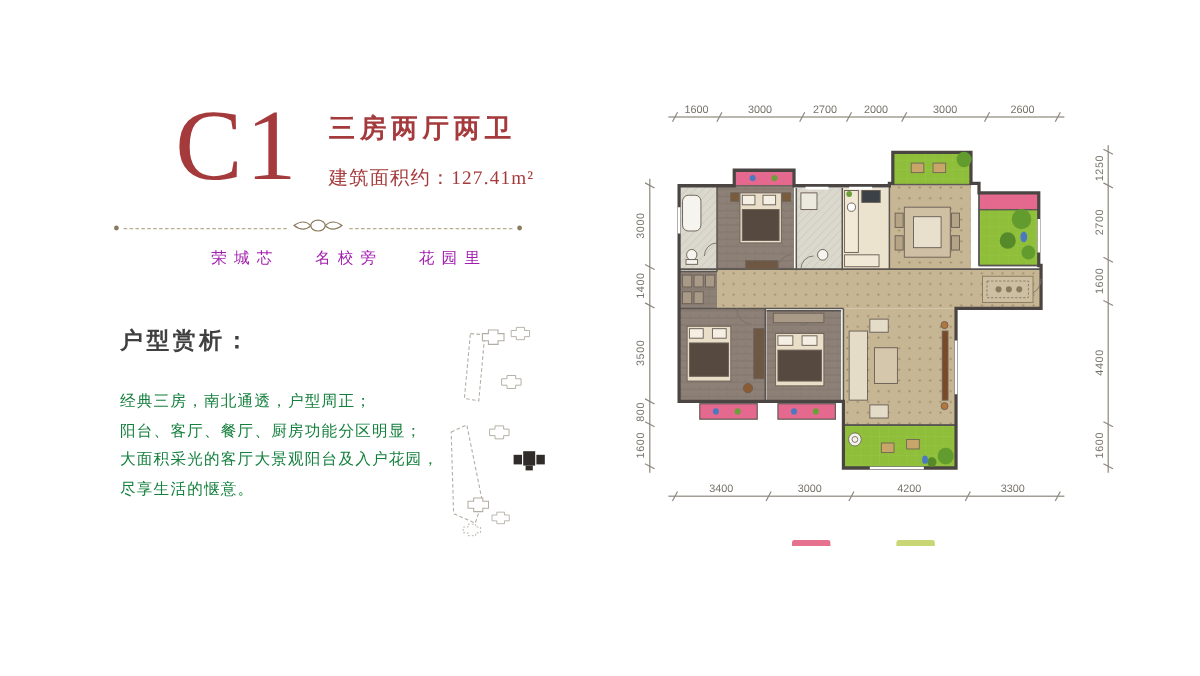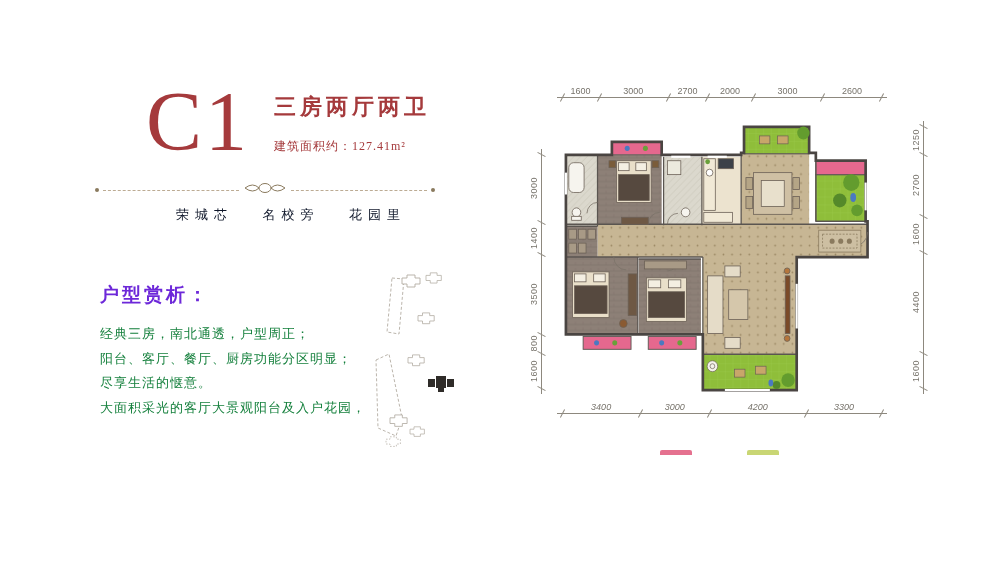--- a/index.html
+++ b/index.html
@@ -6,37 +6,37 @@
   .page{position:relative;width:1000px;height:455px;background:#ffffff;overflow:hidden;
         font-family:"Liberation Sans",sans-serif;}
 
   
   .title-block{position:absolute;left:146px;top:80px;display:flex;}
   .unit-code{font-family:"Liberation Serif",serif;font-size:84px;line-height:84px;
              color:#a53a3c;letter-spacing:3px;}
   .title-right{margin-left:24px;padding-top:12px;}
   .type-label{font-family:"Liberation Serif",serif;font-size:22px;font-weight:bold;
               color:#a53a3c;letter-spacing:4px;}
-  .area-label{font-size:12px;color:#a53a3c;margin-top:16px;letter-spacing:1px;
+  .area-label{font-size:16px;color:#a53a3c;margin-top:16px;letter-spacing:1px;
               font-family:"Liberation Serif",serif;}
 
   .divider{position:absolute;left:95px;top:182px;width:340px;height:16px;
            display:flex;align-items:center;}
   .divider .dot{width:4px;height:4px;background:#8a7a5e;border-radius:50%;}
   .divider .dash{flex:1;border-top:1px dashed #bcab93;margin:0 4px;}
   .divider .orn{flex:0 0 auto;}
 
   .tagline{position:absolute;left:176px;top:206px;width:230px;display:flex;
            justify-content:space-between;}
-  .tagline-item{font-family:"Liberation Serif",serif;font-size:13px;color:#0f172a;
+  .tagline-item{font-family:"Liberation Serif",serif;font-size:13px;color:#a21caf;
                 letter-spacing:6px;}
 
-  .analysis-heading{position:absolute;left:100px;top:282px;
+  .analysis-heading{position:absolute;left:100px;top:271px;
                     font-family:"Liberation Serif",serif;font-size:19px;font-weight:600;
-                    color:#6d28d9;letter-spacing:3px;}
+                    color:#404040;letter-spacing:3px;}
   .analysis-lines{position:absolute;left:100px;top:322px;width:280px;}
   .analysis-line{font-family:"Liberation Serif",serif;font-size:13px;color:#15803d;
                  letter-spacing:1px;line-height:24.5px;white-space:nowrap;}
 
   .site-plan{position:absolute;left:366px;top:268px;}
 
   
   .floor-plan{position:absolute;left:564px;top:125px;}
 
   
@@ -54,21 +54,21 @@
   .dim-col::after{content:'';position:absolute;top:-5px;bottom:-5px;right:6px;width:1px;background:#8d887e;}
   .dim-col .seg{position:relative;flex-basis:0;display:flex;align-items:center;justify-content:flex-start;}
   .dim-col .seg::before{content:'';position:absolute;top:0;right:2px;width:9px;height:1px;
                         background:#8d887e;transform:rotate(28deg);}
   .dim-col .seg:last-child::after{content:'';position:absolute;bottom:0;right:2px;width:9px;height:1px;
                         background:#8d887e;transform:rotate(28deg);}
   .dim-col .dim-label{writing-mode:vertical-rl;transform:rotate(180deg);
                       font-size:9px;color:#77736b;letter-spacing:0.5px;margin-left:1px;}
 
   .dims-top{left:562px;top:86px;width:320px;}
-  .dims-bottom{left:562px;top:402px;width:320px;font-style:italic;}
+  .dims-bottom{left:562px;top:402px;width:320px;}
   .dims-right{left:910px;top:126px;height:263px;}
   .dims-left{left:528px;top:154px;height:235px;}
 
   
   .legend{position:absolute;left:650px;top:450px;display:flex;gap:36px;}
   .legend-item{display:flex;align-items:center;gap:12px;flex-direction:column;}
   .swatch{display:inline-block;width:32px;height:11px;border-radius:2px;}
   .legend-label{font-family:"Liberation Serif",serif;font-size:14px;color:#8f8375;letter-spacing:3px;}
 </style>
 </head>
@@ -104,22 +104,22 @@
       <div class="tagline-item">荣城芯</div>
       <div class="tagline-item">名校旁</div>
       <div class="tagline-item">花园里</div>
     </div>
 
   <div class="analysis-heading">户型赏析：</div>
 
   <div class="analysis-lines">
       <div class="analysis-line">经典三房，南北通透，户型周正；</div>
       <div class="analysis-line">阳台、客厅、餐厅、厨房功能分区明显；</div>
+      <div class="analysis-line">大面积采光的客厅大景观阳台及入户花园，</div>
       <div class="analysis-line">尽享生活的惬意。</div>
-      <div class="analysis-line">大面积采光的客厅大景观阳台及入户花园，</div>
     </div>
 
   <div class="site-plan">
     <svg width="102" height="182" viewBox="0 0 102 182">
       <g stroke="#b3ada3" stroke-width="0.9" fill="#ffffff">
         <path d="M26 10 L38 11 L33 66 L21 64 Z" stroke-dasharray="3 2" fill="none"></path>
         <g transform="translate(36,6)">
           <path d="M0 4 h5 v-3 h8 v3 h5 v6 h-5 v3 h-8 v-3 h-5 z"></path>
         </g>
         <g transform="translate(60,4) scale(0.85)">

